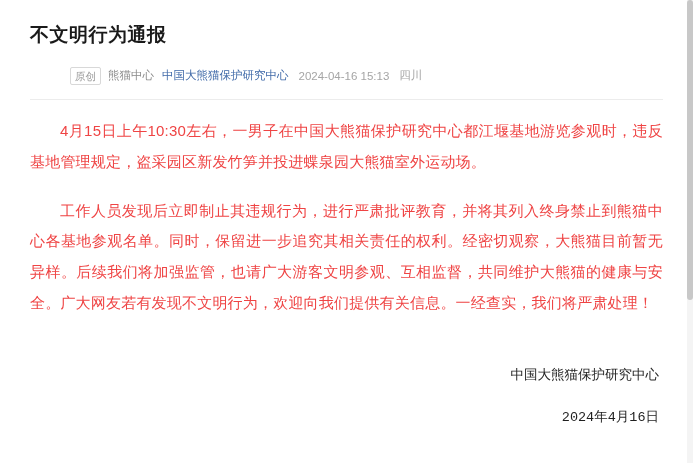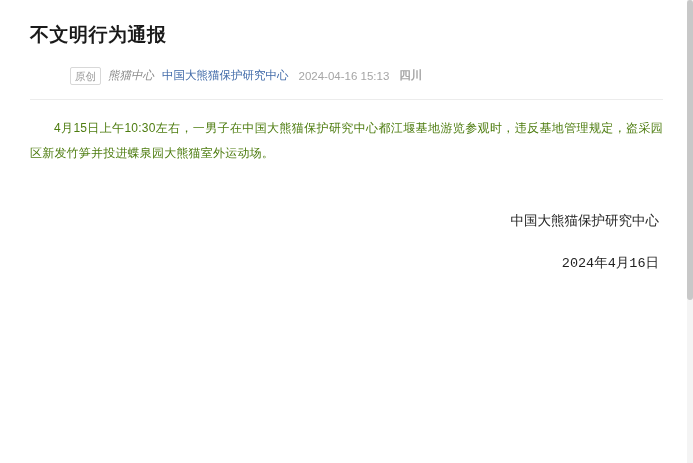--- a/index.html
+++ b/index.html
@@ -46,46 +46,44 @@
     color: #9a9a9a;
     font-size: 10.5px;
     line-height: 1;
     padding: 3px 4px;
     margin-right: 7px;
   }
   .meta-source {
     color: #8a8a8a;
     margin-right: 8px;
     font-size: 11.5px;
-    font-style: italic;
   }
   .meta-account {
     color: #3f69a8;
     margin-right: 10px;
     font-size: 11.5px;
   }
   .meta-date {
     color: #a5a5a5;
     margin-right: 10px;
     font-size: 11.5px;
     text-align: center;
   }
   .meta-region {
     color: #a5a5a5;
     font-size: 11.5px;
-    font-weight: bold;
   }
   .divider {
     margin-top: 14px;
     border-top: 1px solid #ececec;
   }
   .body-text {
-    font-size: 12px;
+    font-size: 15px;
     line-height: 2.05;
-    color: #4d7c0f;
+    color: #ef4444;
     text-align: justify;
     margin-top: 16px;
     letter-spacing: 0.2px;
   }
   .para {
     text-indent: 2em;
     margin: 0 0 18px 0;
   }
   .sign {
     margin-top: 42px;
@@ -133,20 +131,21 @@
     <span class="meta-source">熊猫中心</span>
     <span class="meta-account">中国大熊猫保护研究中心</span>
     <span class="meta-date">2024-04-16 15:13</span>
     <span class="meta-region">四川</span>
   </div>
 
   <div class="divider"></div>
 
   <div class="body-text">
     <p class="para">4月15日上午10:30左右，一男子在中国大熊猫保护研究中心都江堰基地游览参观时，违反基地管理规定，盗采园区新发竹笋并投进蝶泉园大熊猫室外运动场。</p>
+    <p class="para">工作人员发现后立即制止其违规行为，进行严肃批评教育，并将其列入终身禁止到熊猫中心各基地参观名单。同时，保留进一步追究其相关责任的权利。经密切观察，大熊猫目前暂无异样。后续我们将加强监管，也请广大游客文明参观、互相监督，共同维护大熊猫的健康与安全。广大网友若有发现不文明行为，欢迎向我们提供有关信息。一经查实，我们将严肃处理！</p>
   </div>
 
   <div class="sign">中国大熊猫保护研究中心</div>
   <div class="sign-date">2024年4月16日</div>
 
   <div class="scrollbar">
     <div class="scrollbar-thumb"></div>
   </div>
 
 </div>

